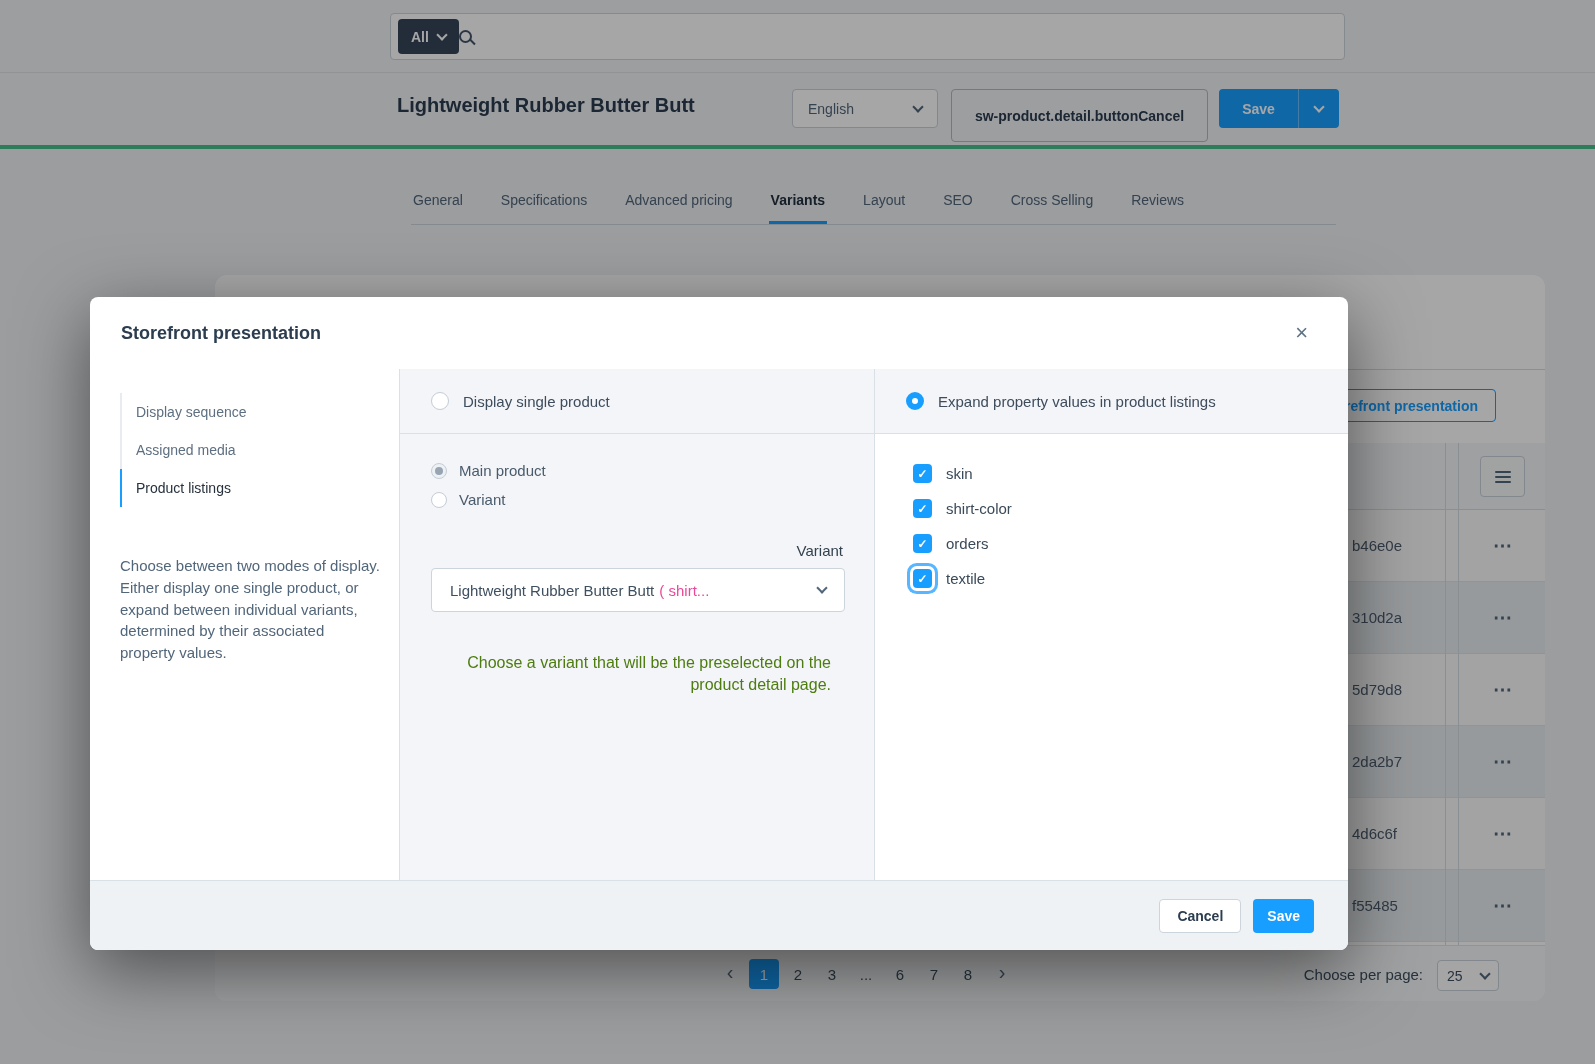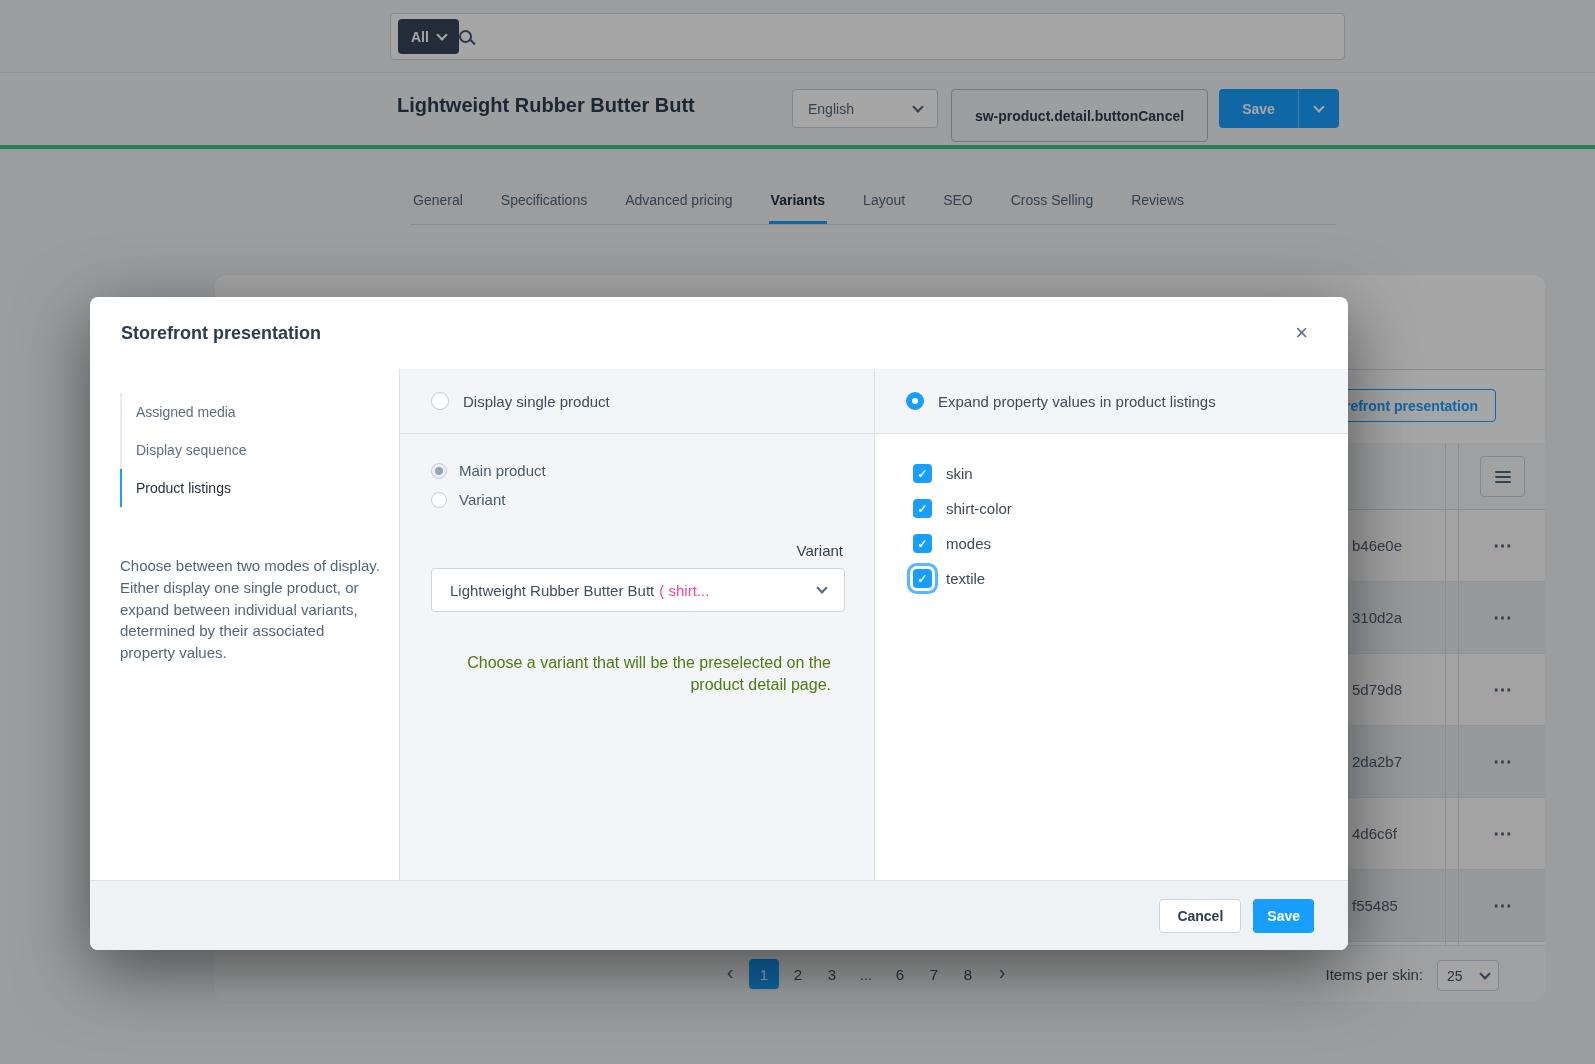--- a/index.html
+++ b/index.html
@@ -186,42 +186,42 @@
         <span class="pg arrow">‹</span>
         <span class="pg active">1</span>
         <span class="pg">2</span>
         <span class="pg">3</span>
         <span class="pg">...</span>
         <span class="pg">6</span>
         <span class="pg">7</span>
         <span class="pg">8</span>
         <span class="pg arrow">›</span>
       </div>
-      <span class="ipp-label">Items per skin:</span>
+      <span class="ipp-label">Choose per page:</span>
       <div class="ipp-select">
         <span>25</span>
         <i class="chev" style="color:#52667a"></i>
       </div>
     </div>
   </section>
 
   <div class="overlay"></div>
 
   <div class="modal">
     <div class="m-header">
       <span class="m-title">Storefront presentation</span>
       <span class="m-close">×</span>
     </div>
 
     <div class="m-body">
 
       <aside class="m-side">
         <div class="m-nav">
+          <div class="m-nav-item">Display sequence</div>
           <div class="m-nav-item">Assigned media</div>
-          <div class="m-nav-item">Display sequence</div>
           <div class="m-nav-item active">Product listings</div>
         </div>
         <p class="m-desc">Choose between two modes of display. Either display one single product, or expand between individual variants, determined by their associated property values.</p>
       </aside>
 
       <div class="m-mid">
         <div class="opt-strip">
           <span class="radio"></span>
           <span>Display single product</span>
         </div>
@@ -259,21 +259,21 @@
           <div class="prop-row">
             <span class="cb">
                 <span>✓</span>
               </span>
             <span>shirt-color</span>
           </div>
           <div class="prop-row">
             <span class="cb">
                 <span>✓</span>
               </span>
-            <span>modes</span>
+            <span>orders</span>
           </div>
           <div class="prop-row">
             <span class="cb focused">
                 <span>✓</span>
               </span>
             <span>textile</span>
           </div>
         </div>
       </div>
     </div>

